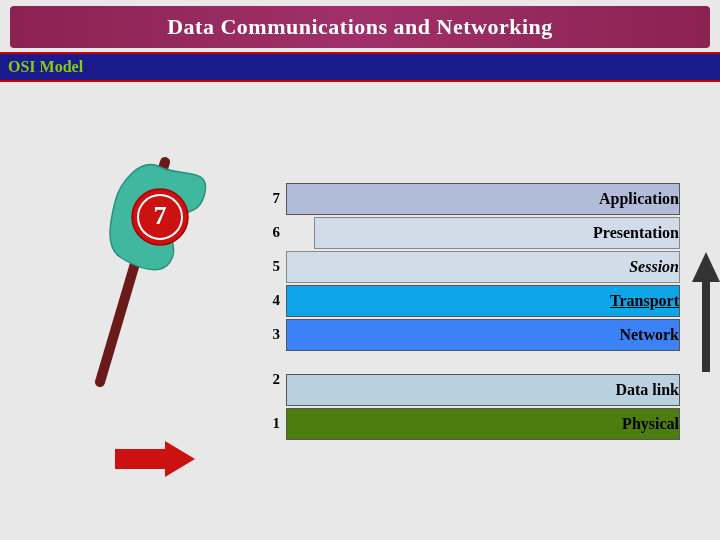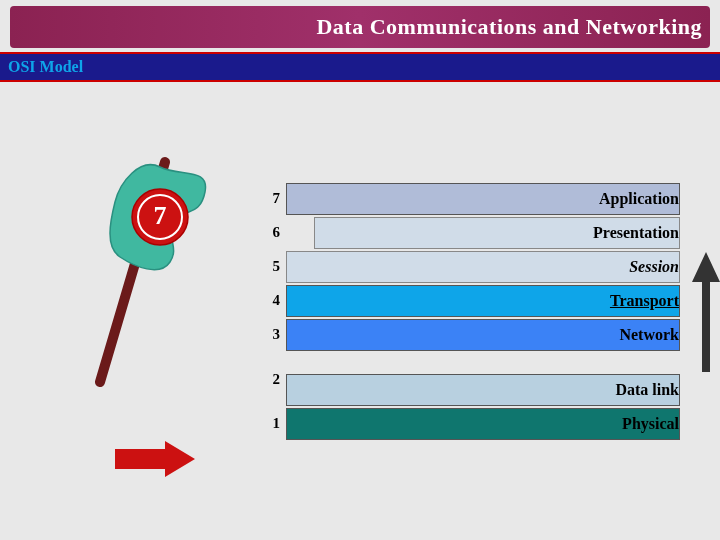--- a/index.html
+++ b/index.html
@@ -7,37 +7,37 @@
       width: 720px;
       height: 540px;
       background: #e8e8e8;
       font-family: 'Times New Roman', Times, serif;
       overflow: hidden;
     }
 
     
     .title-bar {
       background: linear-gradient(to right, #8B2252, #a0306a, #8B2252);
-      text-align: right;
+      text-align: center;
       padding: 8px 8px;
       margin: 6px 10px 0 10px;
       border-radius: 4px;
       font-family: Liberation Serif, serif;
     }
     .title-bar h1 {
       color: #ffffff;
       font-size: 22px;
       font-weight: bold;
       letter-spacing: 0.5px;
     }
 
     
     .osi-bar {
       background: #1a1a8c;
-      color: #0ea5e9;
+      color: #84cc16;
       font-size: 16px;
       font-weight: bold;
       padding: 4px 8px;
       margin: 4px 0 0 0;
       border-top: 2px solid #cc0000;
       border-bottom: 2px solid #cc0000;
     }
 
     
     .main-content {
@@ -100,21 +100,21 @@
       border: 1.5px solid #555;
     }
 
     
     .layer-app    { background: #b0bcd8; }
     .layer-pres   { background: #d0dce8; border: 1.5px solid #888; margin-left: 28px; }
     .layer-sess   { background: #d0dce8; border: 1.5px solid #888; font-style: italic; }
     .layer-trans  { background: #0ea5e9; text-decoration: underline; }
     .layer-net    { background: #3b82f6; }
     .layer-data   { background: #b8d0e0; margin-top: 21px; }
-    .layer-phys   { background: #0f766e; }
+    .layer-phys   { background: #4d7c0f; }
   </style>
 </head>
 <body>
 
 <div class="title-bar">
   <h1>Data Communications and Networking</h1>
 </div>
 
 <div class="osi-bar">OSI Model</div>
 

